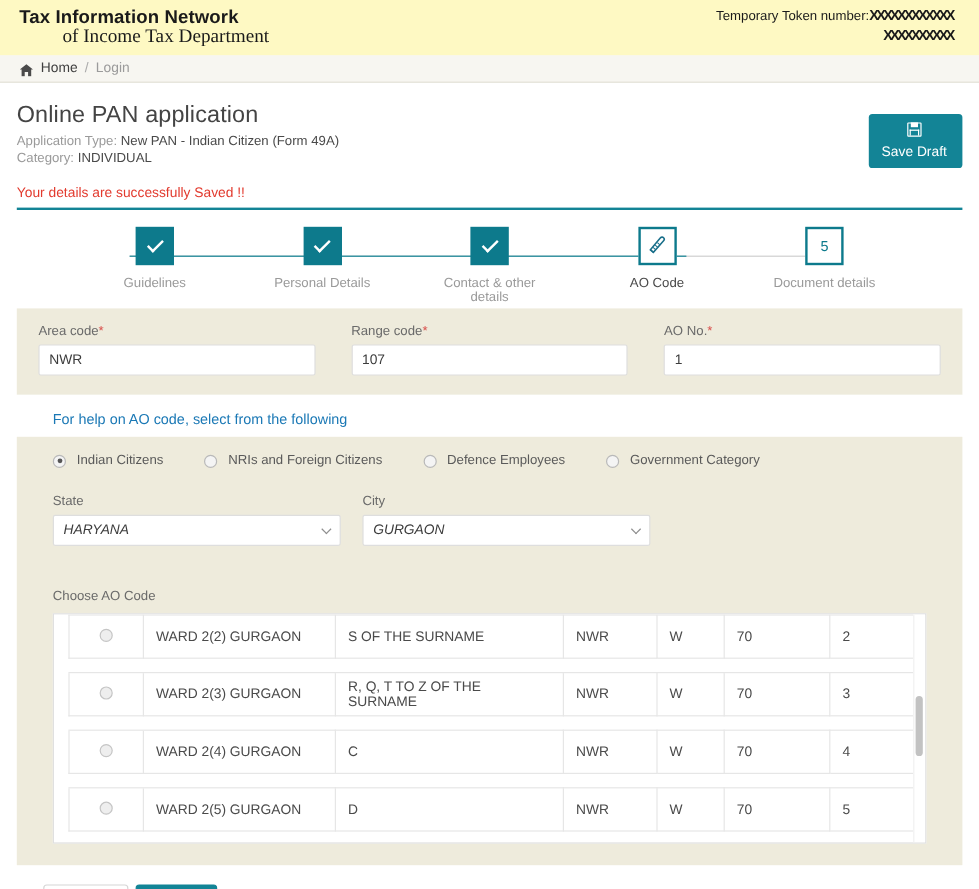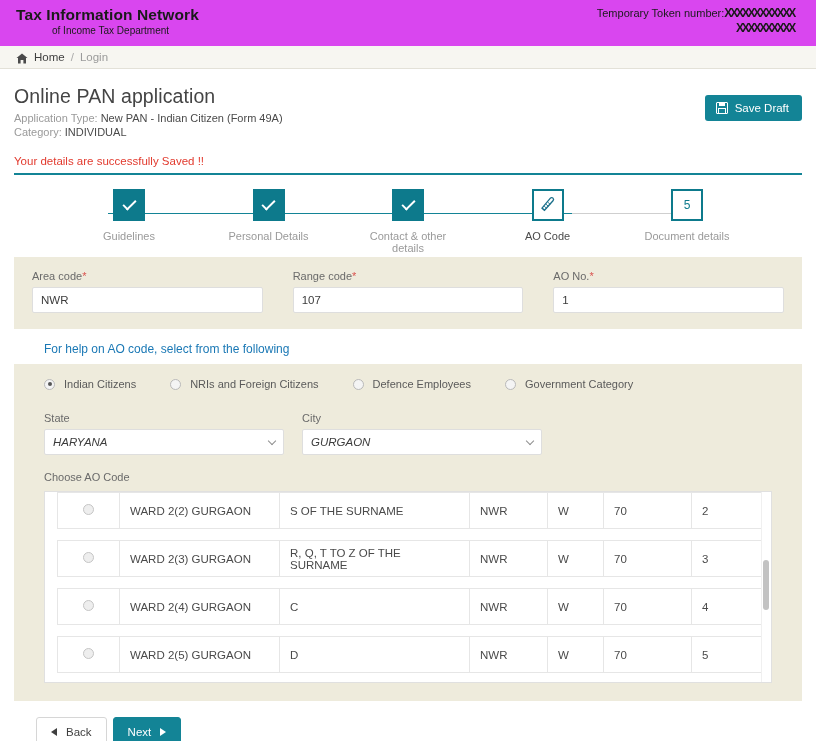--- a/index.html
+++ b/index.html
@@ -10,39 +10,40 @@
     background: #ffffff;
     font-family: "Liberation Sans", sans-serif;
     font-size: 12px;
     color: #333333;
     overflow: hidden;
   }
 
   
   .header {
     height: 46px;
-    background: #d946ef;
+    background: #fef9c3;
     position: relative;
   }
   .brand {
     position: absolute;
     left: 16px;
     top: 5px;
     color: #1a1a1a;
   }
   .brand-line1 {
     font-size: 15.5px;
     font-weight: bold;
     letter-spacing: .1px;
     line-height: 19px;
   }
   .brand-line2 {
-    font-size: 10px;
+    font-size: 16px;
     line-height: 14px;
     padding-left: 36px;
+    font-family: Liberation Serif, serif;
   }
   .token-block {
     position: absolute;
     right: 22px;
     top: 6px;
     text-align: right;
     color: #1a1a1a;
     font-size: 11px;
     line-height: 15px;
   }
@@ -91,20 +92,21 @@
     color: #ffffff;
     border: none;
     border-radius: 3px;
     padding: 7px 13px 7px 11px;
     font-size: 11.5px;
     display: flex;
     align-items: center;
     gap: 7px;
     cursor: pointer;
     font-family: "Liberation Sans", sans-serif;
+    flex-direction: column;
   }
   .floppy {
     width: 12px; height: 12px;
     border: 1.5px solid #ffffff;
     border-radius: 1px;
     position: relative;
     flex: none;
   }
   .floppy::before {
     content: "";
@@ -275,21 +277,21 @@
     border-right: 1.3px solid #8f8f8f;
     border-bottom: 1.3px solid #8f8f8f;
     transform: rotate(45deg);
     margin-bottom: 3px;
     flex: none;
   }
 
   .choose-label {
     font-size: 11px;
     color: #6a6a6a;
-    margin-top: 16px;
+    margin-top: 36px;
     padding-left: 12px;
   }
 
   
   .table-wrap {
     margin: 8px 12px 0 12px;
     background: #ffffff;
     border: 1px solid #e0e0e0;
     height: 192px;
     position: relative;

